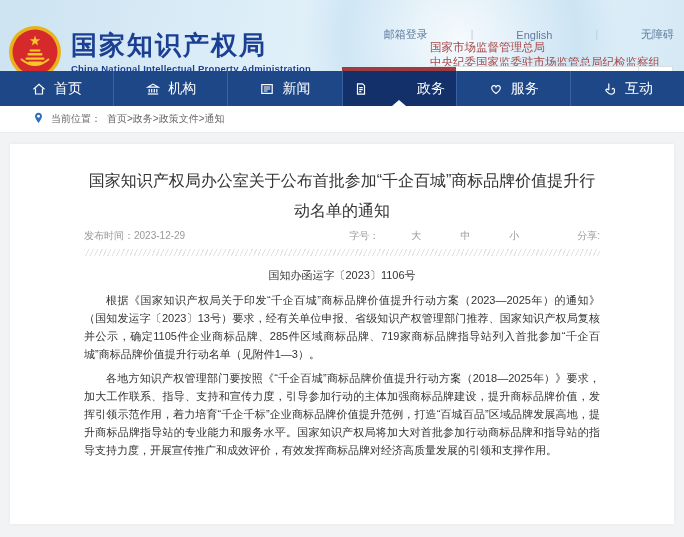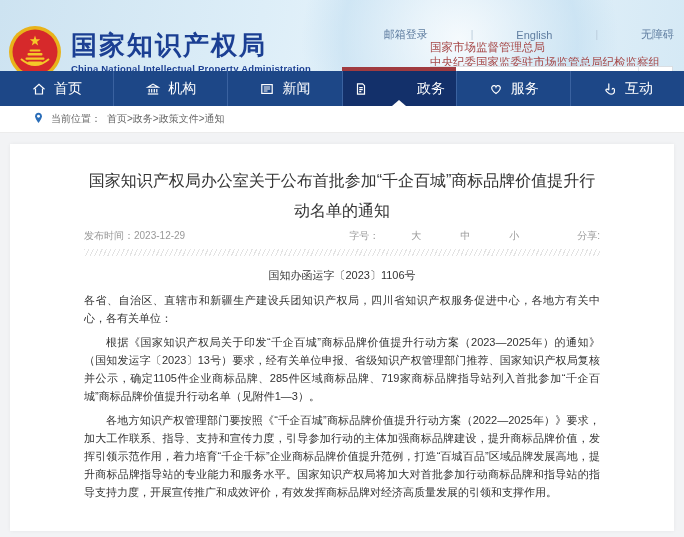--- a/index.html
+++ b/index.html
@@ -194,19 +194,18 @@
         <span class="fs-opt">小</span>
         <span class="share">分享:</span>
       </span>
     </div>
 
     <div class="hatch"></div>
 
     <div class="doc-number">国知办函运字〔2023〕1106号</div>
 
     <div class="body-text">
-      <p>各省、自治区、直辖市和新疆生产建设兵团知识产权局，四川省知识产权服务促进中心，各地方有关中心，各有关单位：</p>
       <p class="indent">根据《国家知识产权局关于印发“千企百城”商标品牌价值提升行动方案（2023—2025年）的通知》（国知发运字〔2023〕13号）要求，经有关单位申报、省级知识产权管理部门推荐、国家知识产权局复核并公示，确定1105件企业商标品牌、285件区域商标品牌、719家商标品牌指导站列入首批参加“千企百城”商标品牌价值提升行动名单（见附件1—3）。</p>
-      <p class="indent">各地方知识产权管理部门要按照《“千企百城”商标品牌价值提升行动方案（2022—2025年）》要求，加大工作联系、指导、支持和宣传力度，引导参加行动的主体加强商标品牌建设，提升商标品牌价值，发挥引领示范作用，着力培育“千企千标”企业商标品牌价值提升范例，打造“百城百品”区域品牌发展高地，提升商标品牌指导站的专业能力和服务水平。国家知识产权局将加大对首批参加行动商标品牌和指导站的指导支持力度，开展宣传推广和成效评价，有效发挥商标品牌对经济高质量发展的引领和支撑作用。</p>
+      <p class="indent">各地方知识产权管理部门要按照《“千企百城”商标品牌价值提升行动方案（2018—2025年）》要求，加大工作联系、指导、支持和宣传力度，引导参加行动的主体加强商标品牌建设，提升商标品牌价值，发挥引领示范作用，着力培育“千企千标”企业商标品牌价值提升范例，打造“百城百品”区域品牌发展高地，提升商标品牌指导站的专业能力和服务水平。国家知识产权局将加大对首批参加行动商标品牌和指导站的指导支持力度，开展宣传推广和成效评价，有效发挥商标品牌对经济高质量发展的引领和支撑作用。</p>
 
     </div>
   </div>
 </div>
 
 </body></html>

